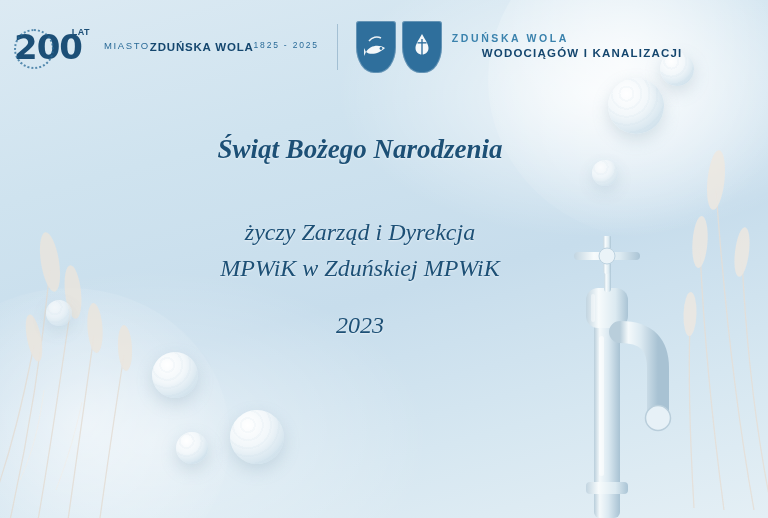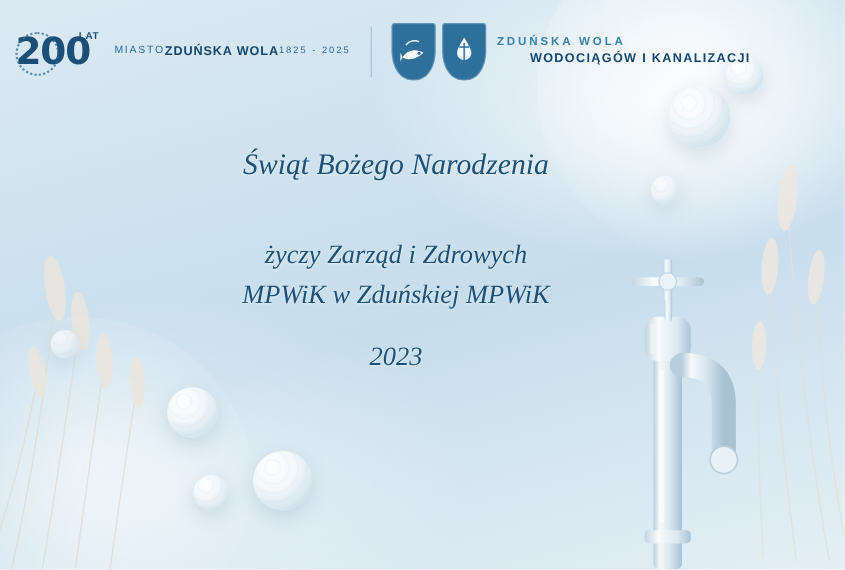--- a/index.html
+++ b/index.html
@@ -142,21 +142,21 @@
     left: 60px;
     top: 130px;
     width: 600px;
     text-align: center;
     color: #1d5076;
     font-family: "Liberation Serif", serif;
     font-style: italic;
     text-shadow: 0 1px 2px rgba(255,255,255,0.55);
   }
   .g-l1 { font-size: 25px; line-height: 1.38; }
-  .g-l2 { font-size: 27px; font-weight: 400; line-height: 1.42; }
+  .g-l2 { font-size: 27px; font-weight: 700; line-height: 1.42; }
   .g-l3 { font-size: 25px; line-height: 1.38; }
   .g-gap { height: 46px; }
   .g-l4 { font-size: 24px; line-height: 1.5; }
   .g-l5 { font-size: 24px; line-height: 1.5; }
   .g-gap2 { height: 26px; }
   .g-year { font-size: 24px; }
 
   
   .tap {
     position: absolute;
@@ -261,21 +261,21 @@
       <div class="mpwik-text">
         <span class="l1">ZDUŃSKA WOLA</span>
         <span class="l3">WODOCIĄGÓW I KANALIZACJI</span>
       </div>
     </div>
   </div>
 
   <div class="greeting">
     <div class="g-l2">Świąt Bożego Narodzenia</div>
     <div class="g-gap"></div>
-    <div class="g-l4">życzy Zarząd i Zdrowych</div>
+    <div class="g-l4">życzy Zarząd i Dyrekcja</div>
     <div class="g-l5">MPWiK w Zduńskiej MPWiK</div>
     <div class="g-gap2"></div>
     <div class="g-year">2023</div>
   </div>
 
   <div class="tap">
     <svg width="130" height="282" viewBox="0 0 130 282">
       <defs>
         <linearGradient id="metal" x1="0" y1="0" x2="1" y2="0">
           <stop offset="0%" stop-color="#b9cedb"></stop>

